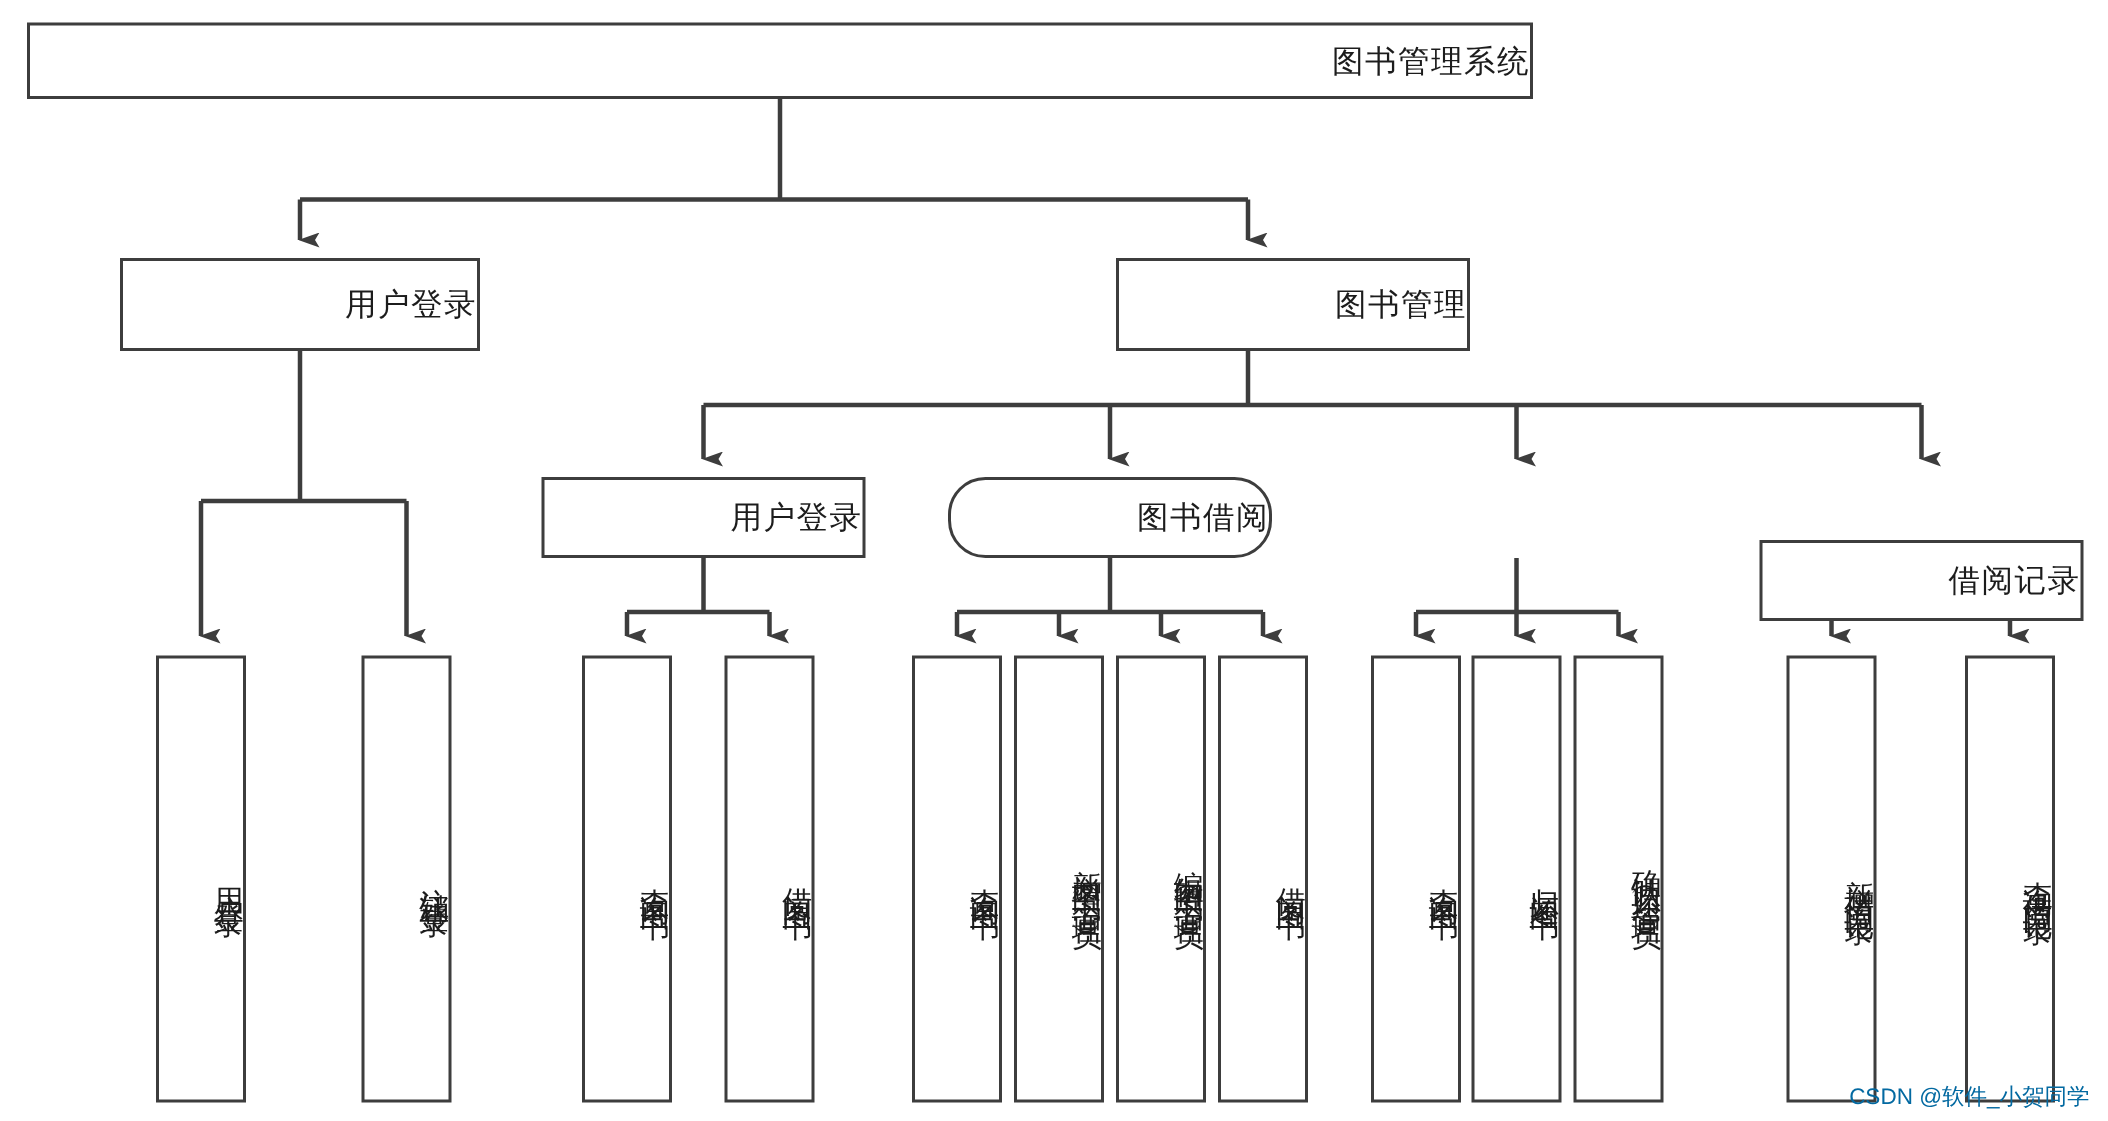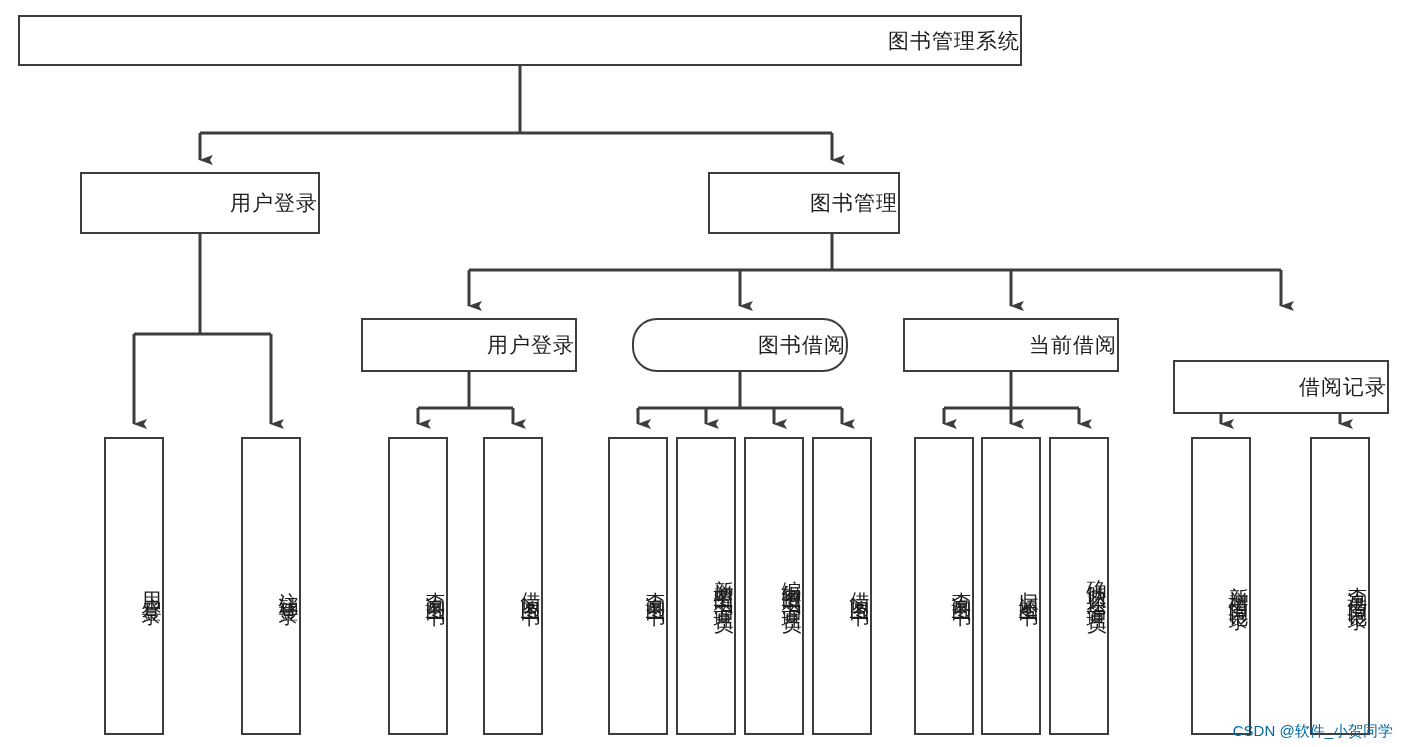--- a/index.html
+++ b/index.html
@@ -115,32 +115,29 @@
     </g>
   </svg>
 
   <div class="node h" style="left:18px; top:15px; width:1004px; height:51px;">
     <span>图书管理系统</span>
   </div>
 
   <div class="node h" style="left:80px; top:172px; width:240px; height:62px;">
     <span>用户登录</span>
   </div>
-  <div class="node h" style="left:708px; top:172px; width:192px; height:62px;">
+  <div class="node h" style="left:744px; top:172px; width:236px; height:62px;">
     <span>图书管理</span>
   </div>
 
   <div class="node h" style="left:361px; top:318px; width:216px; height:54px;">
     <span>用户登录</span>
   </div>
   <div class="node h" style="left:632px; top:318px; width:216px; height:54px;border-radius:25px;">
     <span>图书借阅</span>
-  </div>
-  <div class="node h" style="left:903px; top:318px; width:216px; height:54px;">
-    <span>当前借阅</span>
   </div>
   <div class="node h" style="left:1173px; top:318px; width:216px; height:54px;margin-top:42px;">
     <span>借阅记录</span>
   </div>
 
   <div class="node v" style="left:104px; top:437px; width:60px; height:298px;">
     <span class="vtext">用户登录</span>
   </div>
   <div class="node v" style="left:241px; top:437px; width:60px; height:298px;">
     <span class="vtext">注销登录</span>

